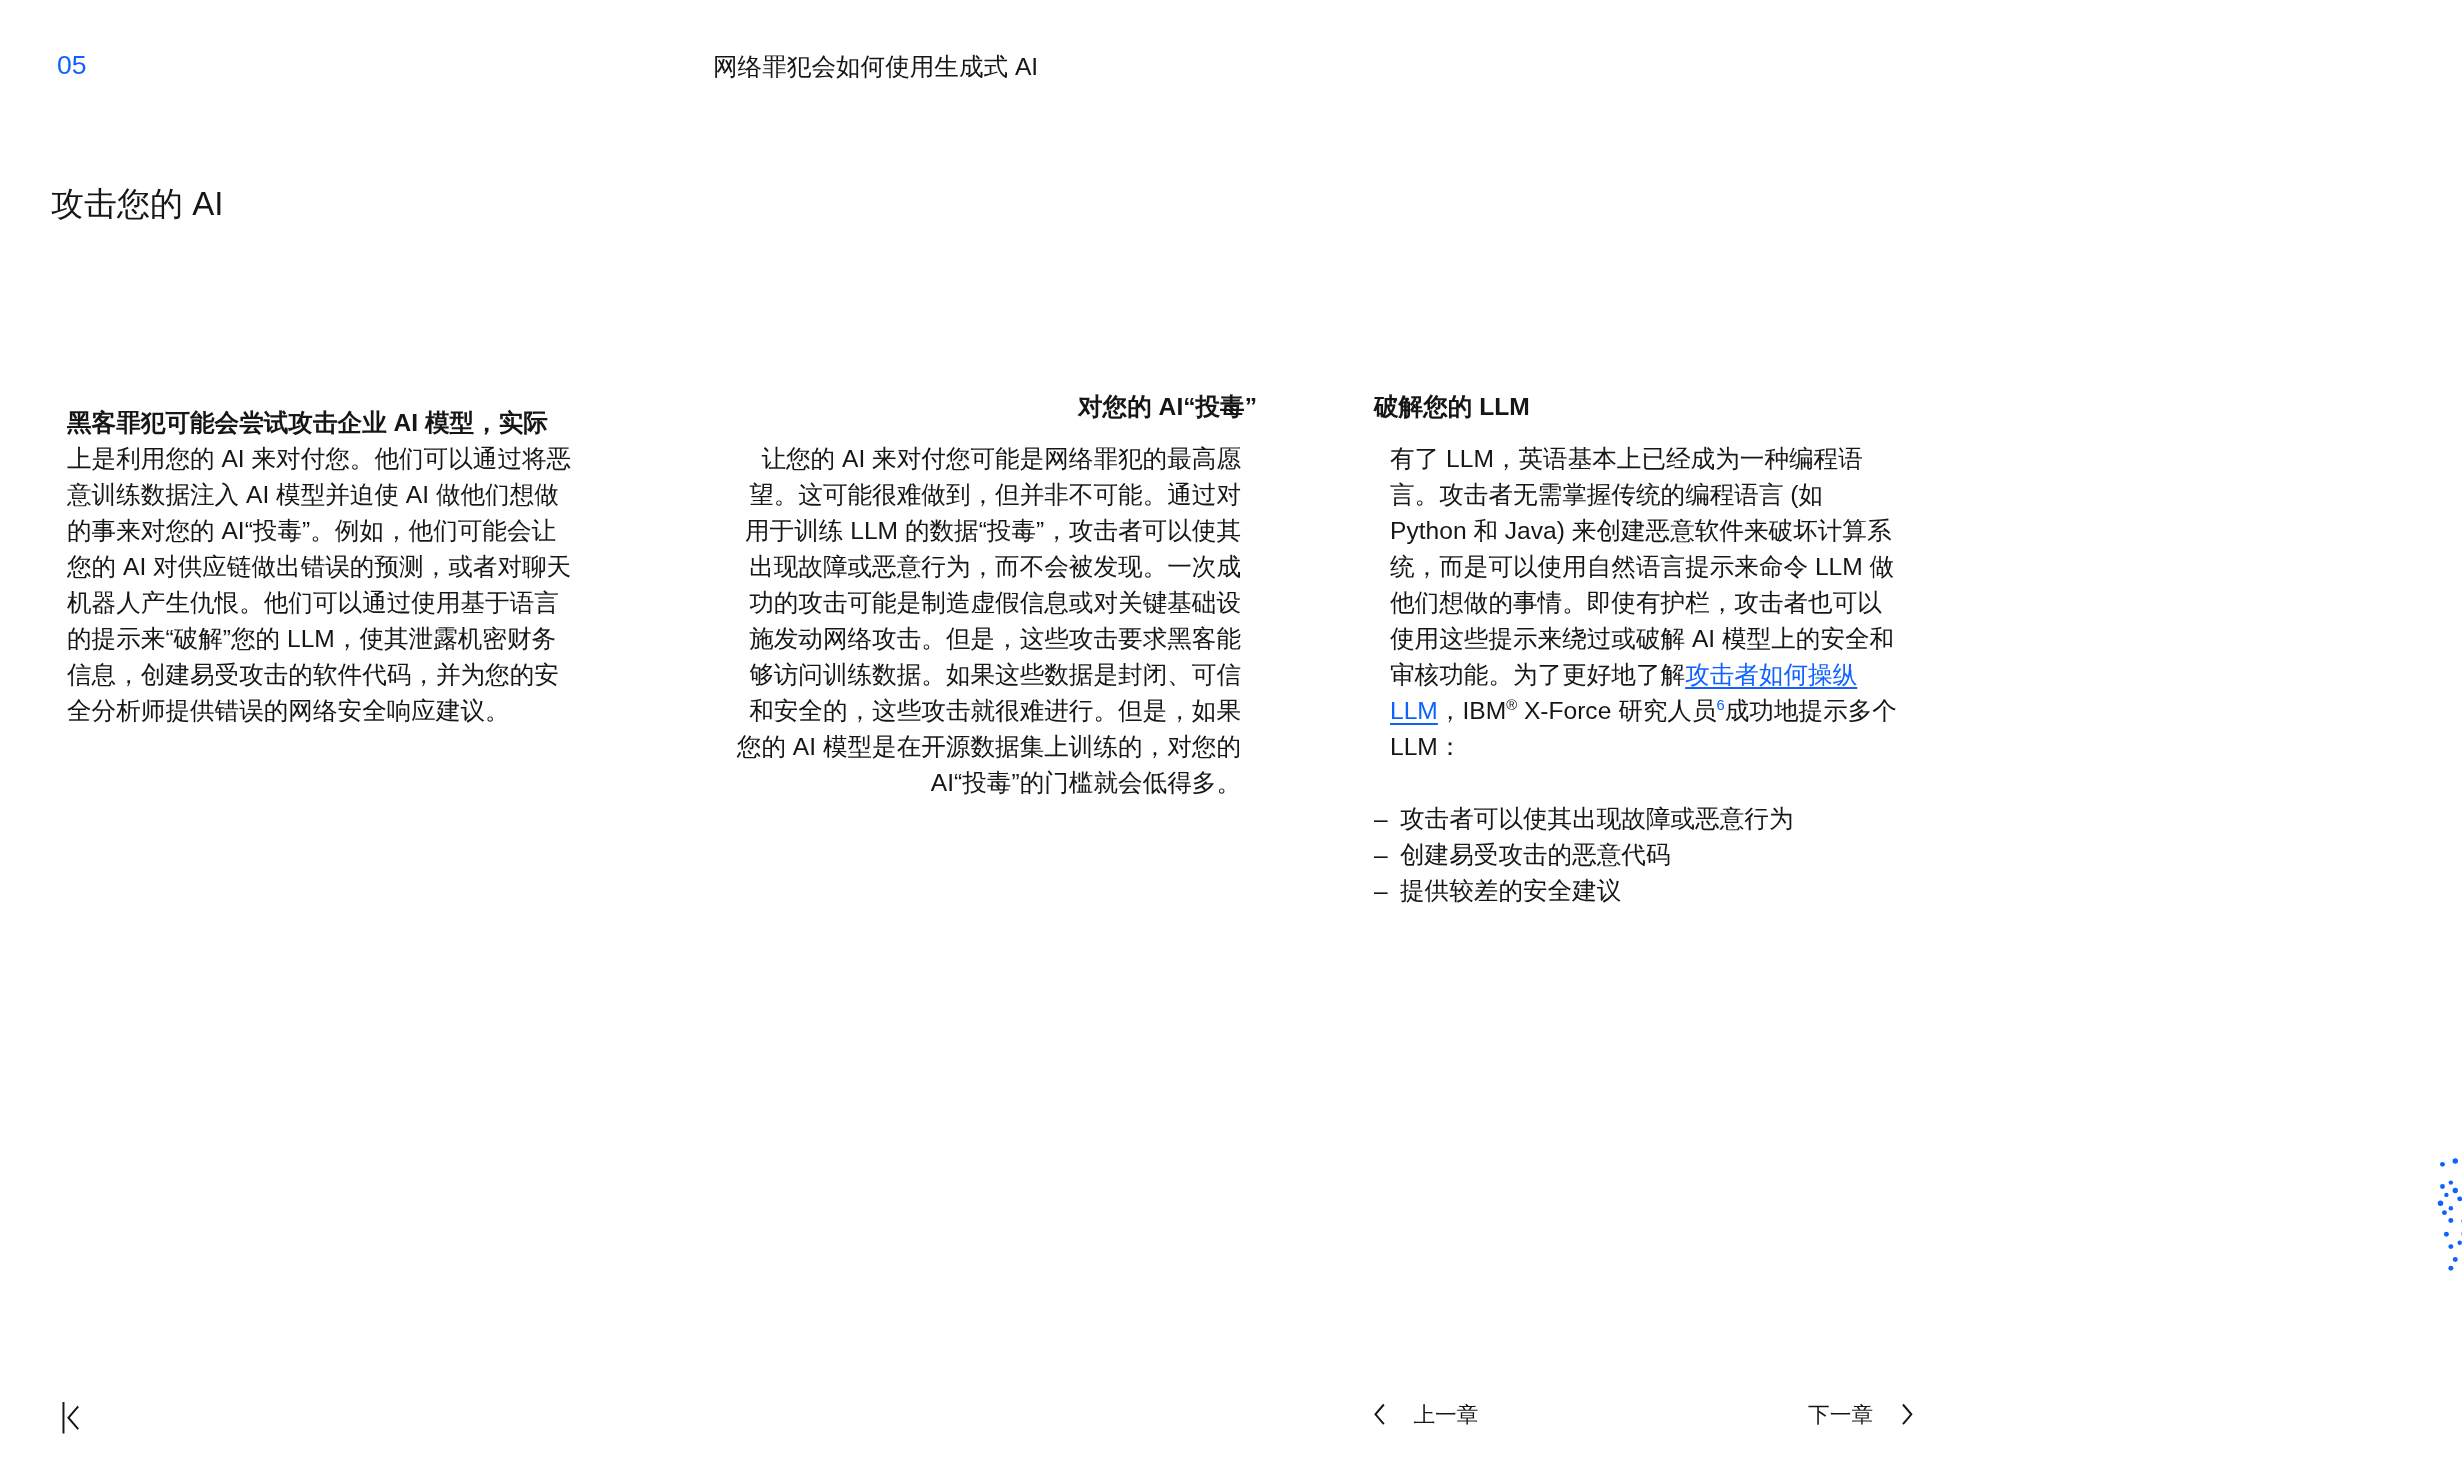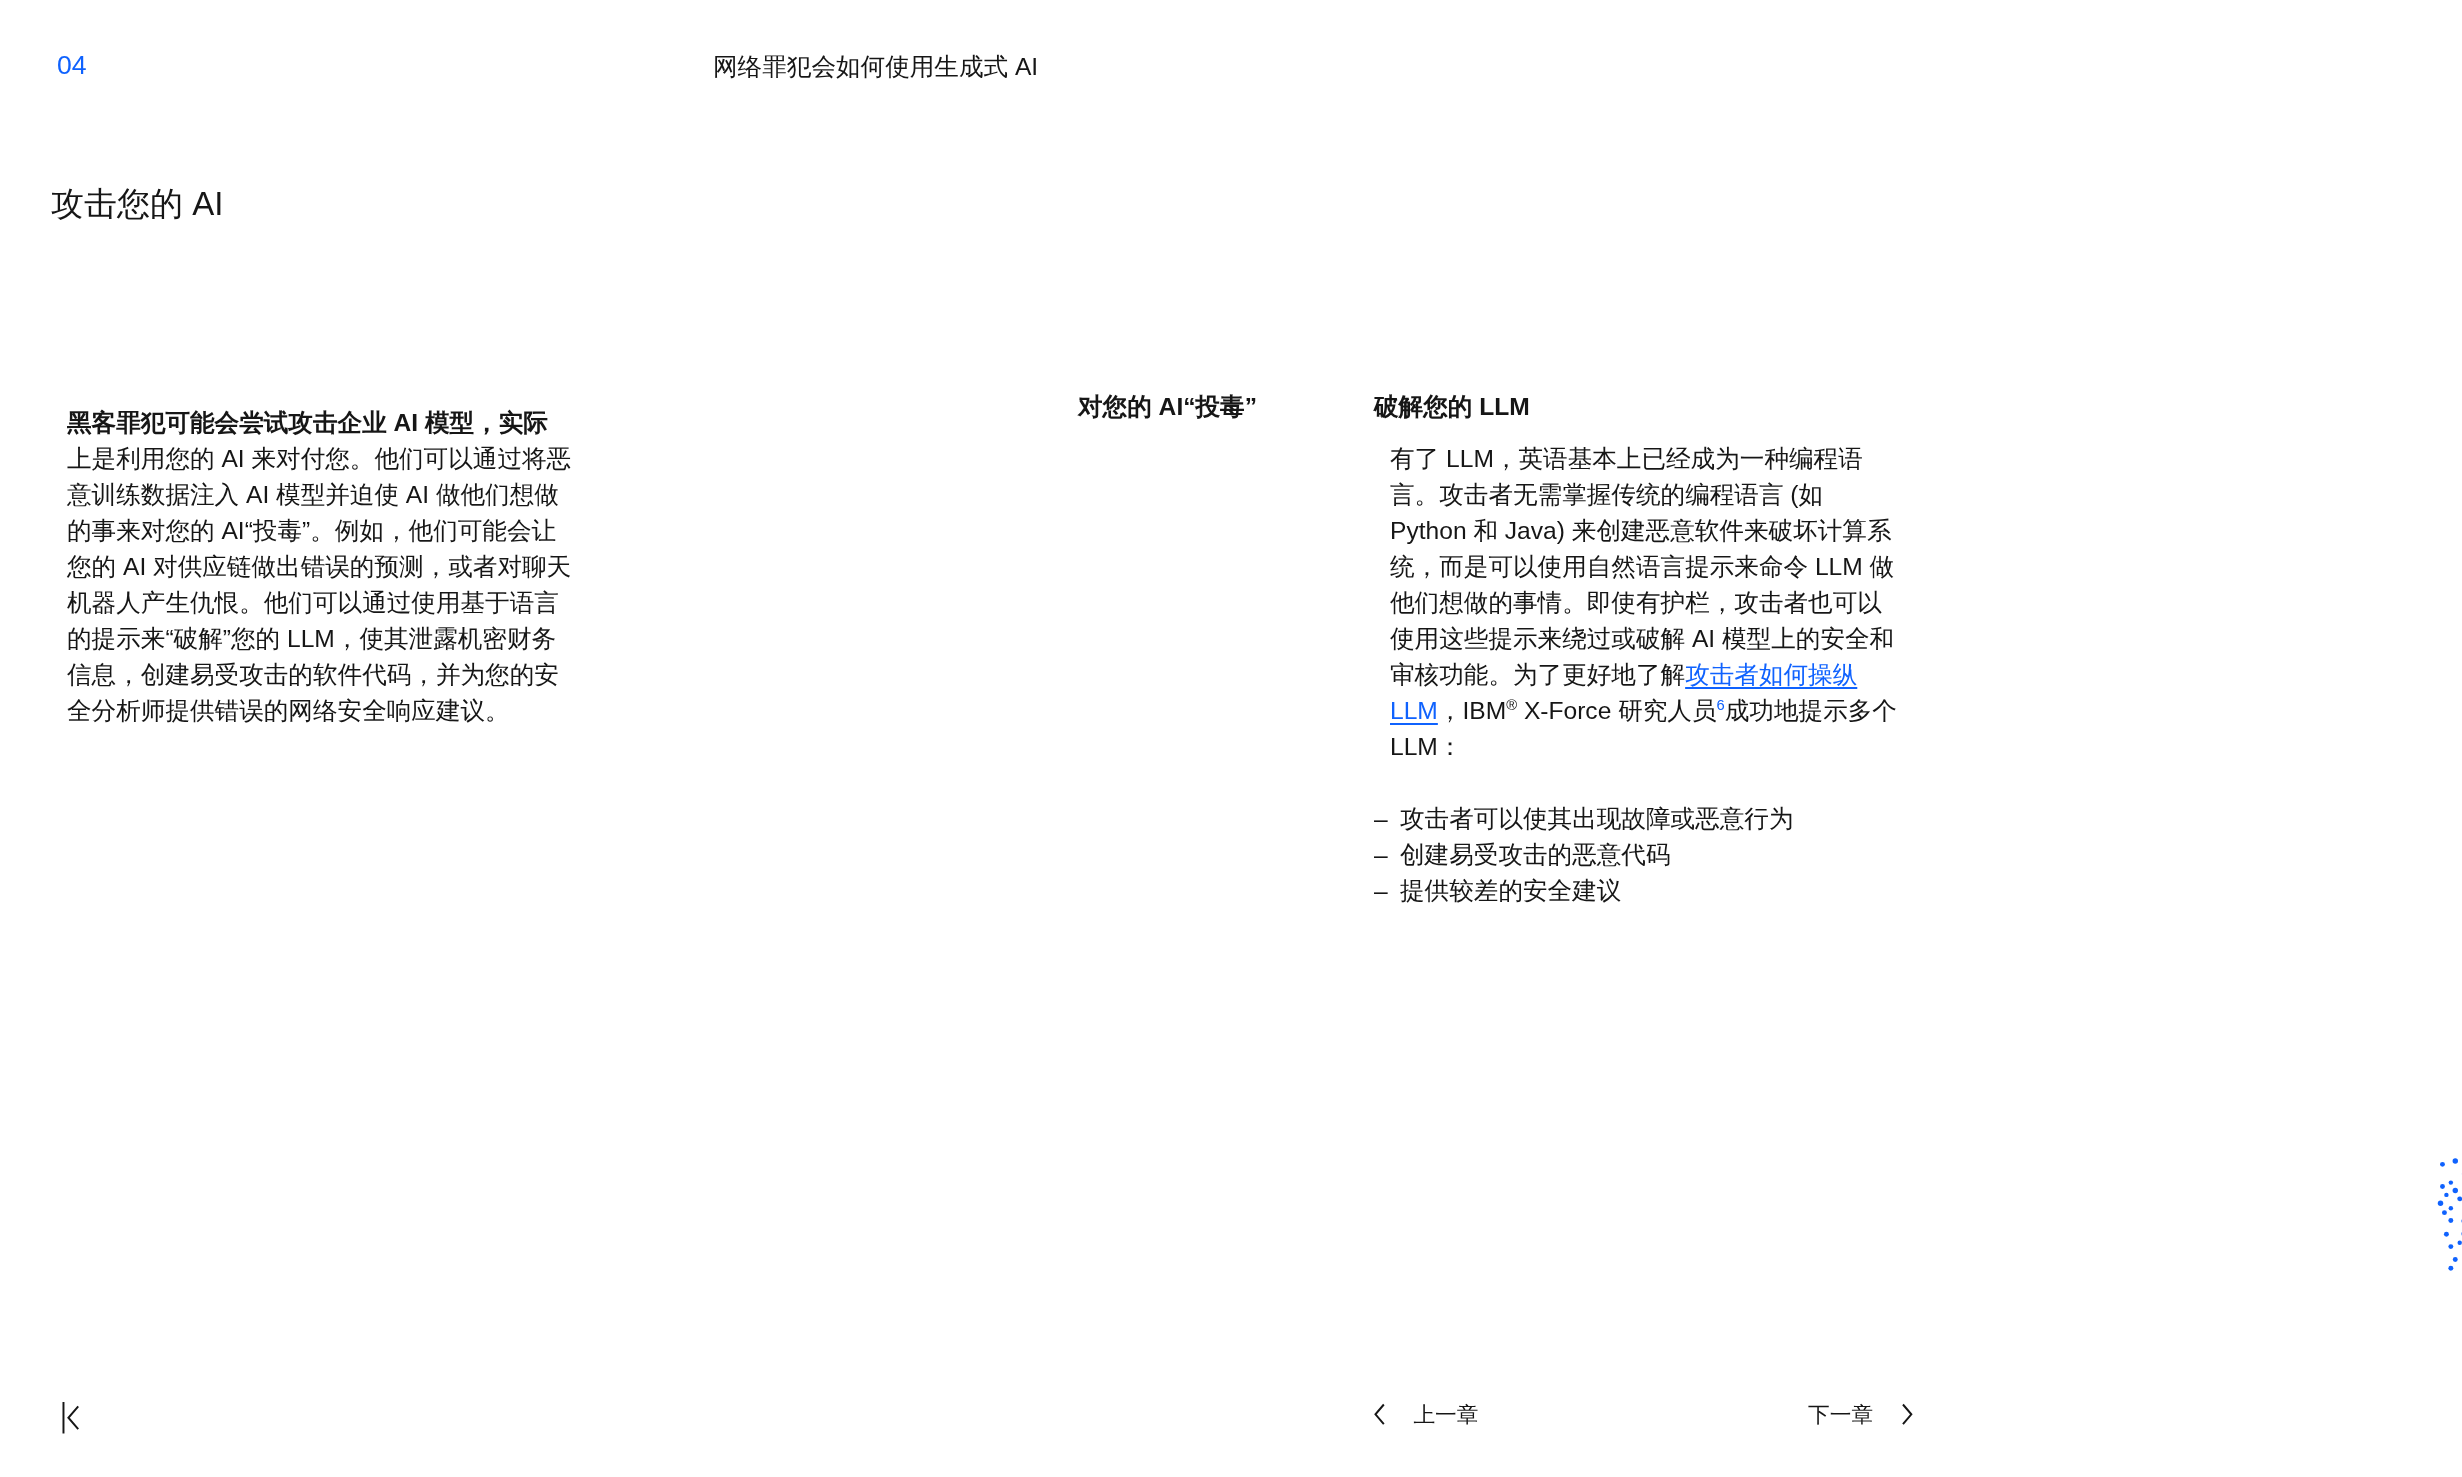--- a/index.html
+++ b/index.html
@@ -37,31 +37,32 @@
   .nav-btn{position:absolute;top:1400px;display:flex;align-items:center;gap:27.6px;font-size:21.7px;line-height:29.5px;color:var(--ink,#161616);background:none;border:none;padding:0;cursor:pointer;font-family:inherit;justify-content:center;}
   .nav-prev{left:1373px;}
   .nav-next{left:1808px;}
   .chev{display:block;}
 </style>
 </head>
 <body>
 
 <div id="page" style="--accent: #0f62fe; --ink: #161616; background: rgb(255, 255, 255);">
 
-  <div class="chapter-num">04</div>
+  <div class="chapter-num">05</div>
   <div class="running-header">网络罪犯会如何使用生成式 AI</div>
 
   <h1 class="section-title">攻击您的 AI</h1>
 
   <div class="col col-left">
     <p><strong class="lead-bold">黑客罪犯可能会尝试攻击企业 AI 模型，实际</strong><br><span>上是利用您的 AI 来对付您。他们可以通过将恶意训练数据注入 AI 模型并迫使 AI 做他们想做的事来对您的 AI“投毒”。例如，他们可能会让您的 AI 对供应链做出错误的预测，或者对聊天机器人产生仇恨。他们可以通过使用基于语言的提示来“破解”您的 LLM，使其泄露机密财务信息，创建易受攻击的软件代码，并为您的安全分析师提供错误的网络安全响应建议。</span></p>
   </div>
 
   <div class="col col-mid">
     <h2 class="col-heading">对您的 AI“投毒”</h2>
+    <p>让您的 AI 来对付您可能是网络罪犯的最高愿望。这可能很难做到，但并非不可能。通过对用于训练 LLM 的数据“投毒”，攻击者可以使其出现故障或恶意行为，而不会被发现。一次成功的攻击可能是制造虚假信息或对关键基础设施发动网络攻击。但是，这些攻击要求黑客能够访问训练数据。如果这些数据是封闭、可信和安全的，这些攻击就很难进行。但是，如果您的 AI 模型是在开源数据集上训练的，对您的 AI“投毒”的门槛就会低得多。</p>
   </div>
 
   <div class="col col-right">
     <h2 class="col-heading">破解您的 LLM</h2>
     <p><span>有了 LLM，英语基本上已经成为一种编程语言。攻击者无需掌握传统的编程语言 (如 Python 和 Java) 来创建恶意软件来破坏计算系统，而是可以使用自然语言提示来命令 LLM 做他们想做的事情。即使有护栏，攻击者也可以使用这些提示来绕过或破解 AI 模型上的安全和审核功能。为了更好地了解</span><a class="link">攻击者如何操纵 LLM</a><span>，IBM</span><sup>®</sup><span> X-Force 研究人员</span><sup class="footnote-ref">6</sup><span>成功地提示多个 LLM：</span></p>
     <ul class="bullets">
       <li>
           <span class="marker">–</span>
           <span>攻击者可以使其出现故障或恶意行为</span>
         </li>

